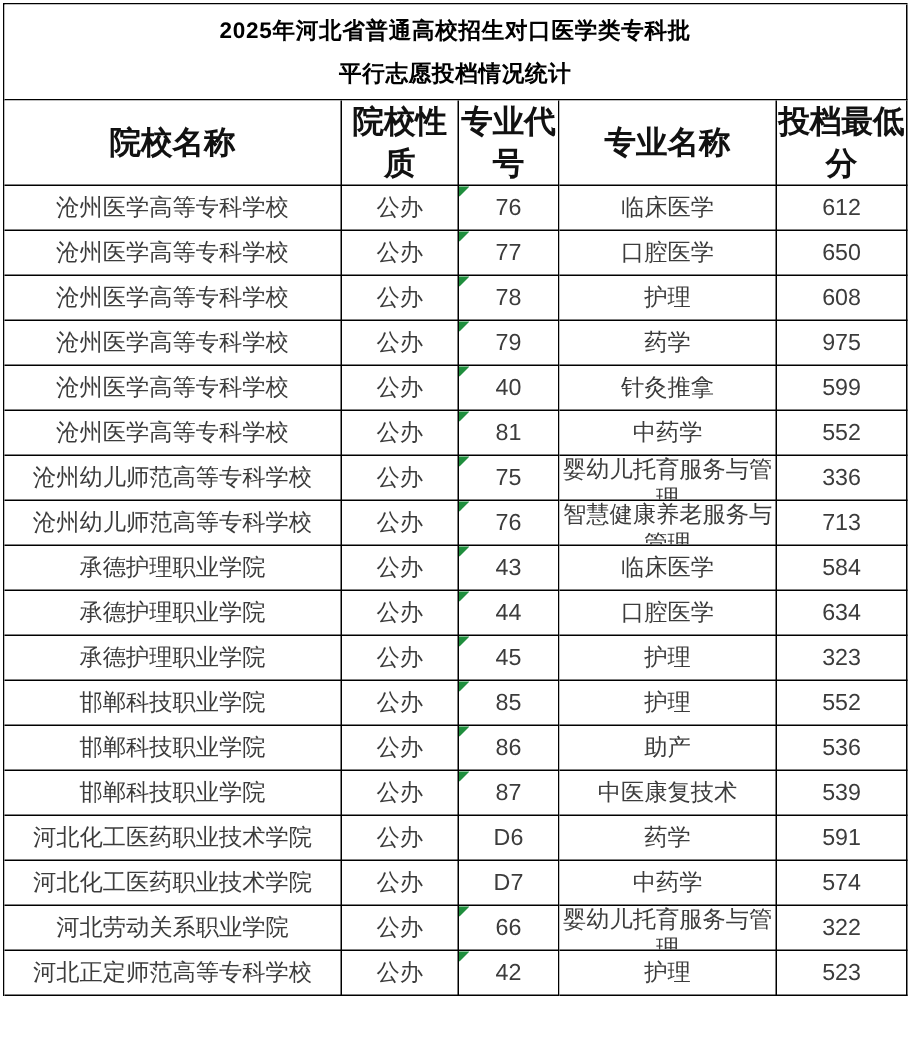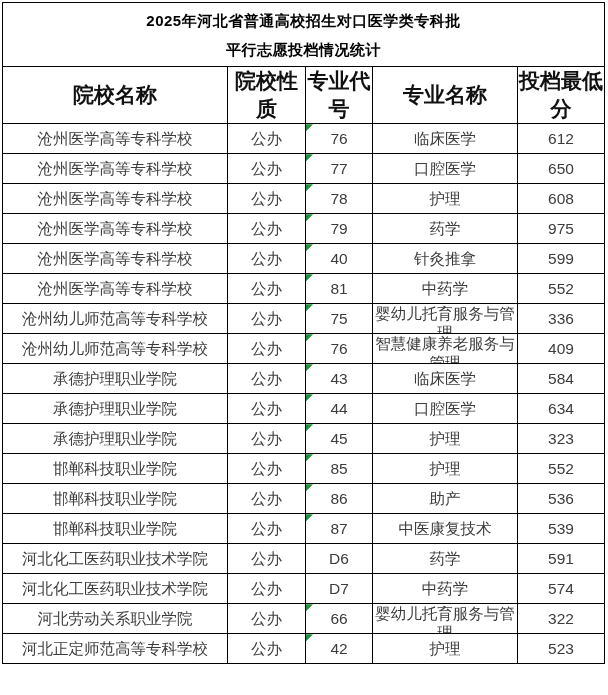--- a/index.html
+++ b/index.html
@@ -318,21 +318,21 @@
               <span>76</span>
             </div>
           </td>
           <td>
             <div class="cw tall">
               <span>智慧健康养老服务与管理</span>
             </div>
           </td>
           <td>
             <div class="cw">
-              <span>409</span>
+              <span>713</span>
             </div>
           </td>
         </tr>
         <tr>
           <td>
             <div class="cw">
               <span>承德护理职业学院</span>
             </div>
           </td>
           <td>

